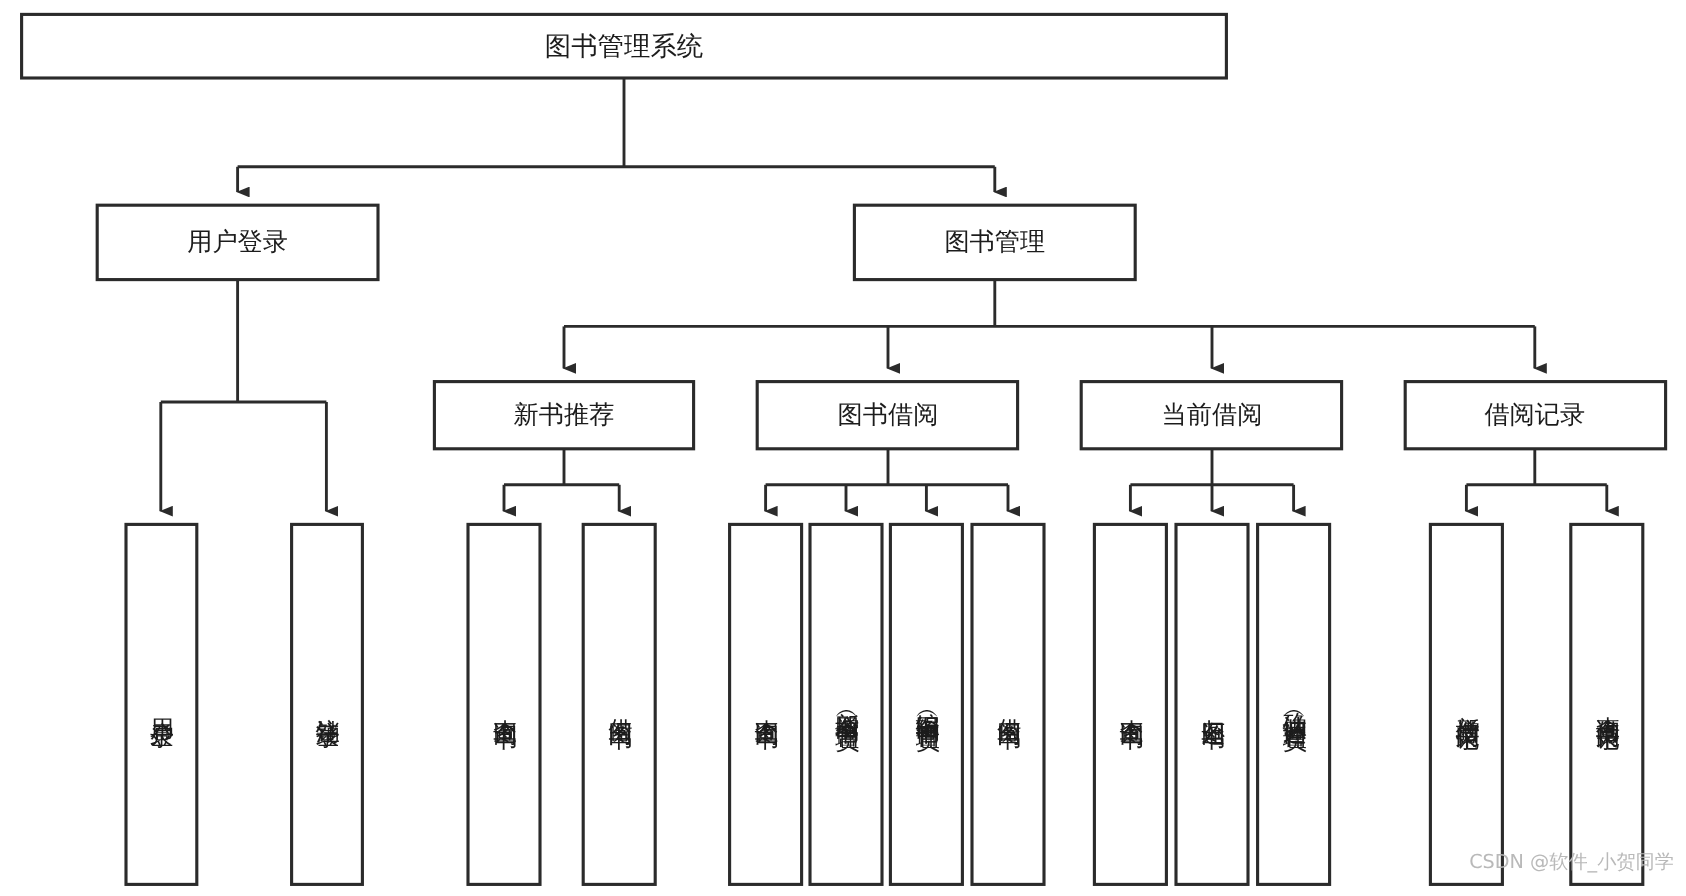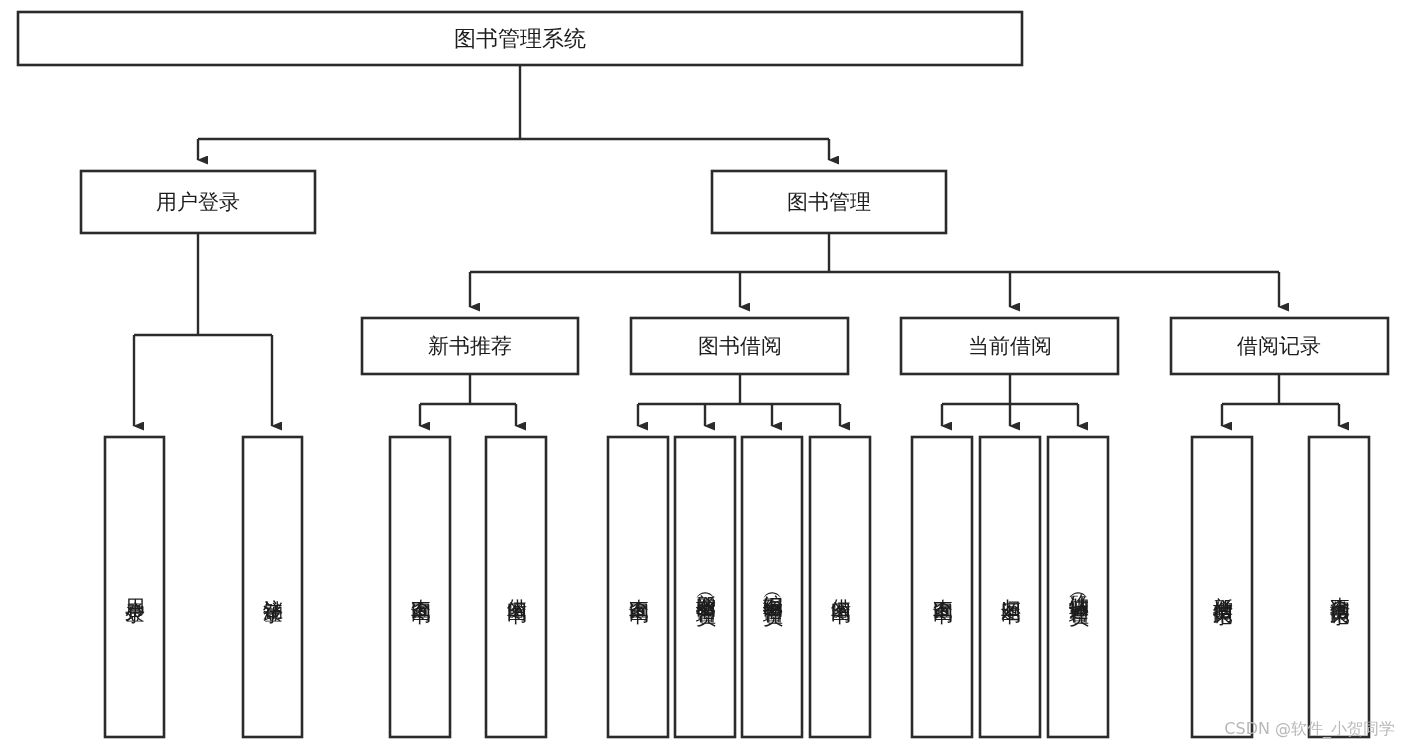--- a/index.html
+++ b/index.html
@@ -49,21 +49,21 @@
     letter-spacing: 2px;
   }
   .edge {
     stroke: #2b2b2b;
     stroke-width: 2.4;
     fill: none;
   }
   .watermark {
     position: absolute;
     right: 10px;
-    bottom: 7px;
+    bottom: 18px;
     font-size: 16px;
     color: #b9b9b9;
     font-family: "DejaVu Sans", "Liberation Sans", sans-serif;
     white-space: nowrap;
     pointer-events: none;
   }
 </style>
 </head>
 <body>
 

